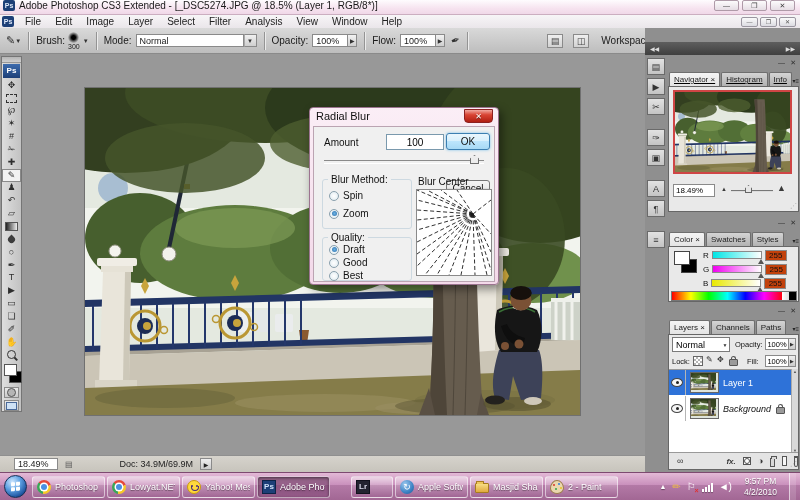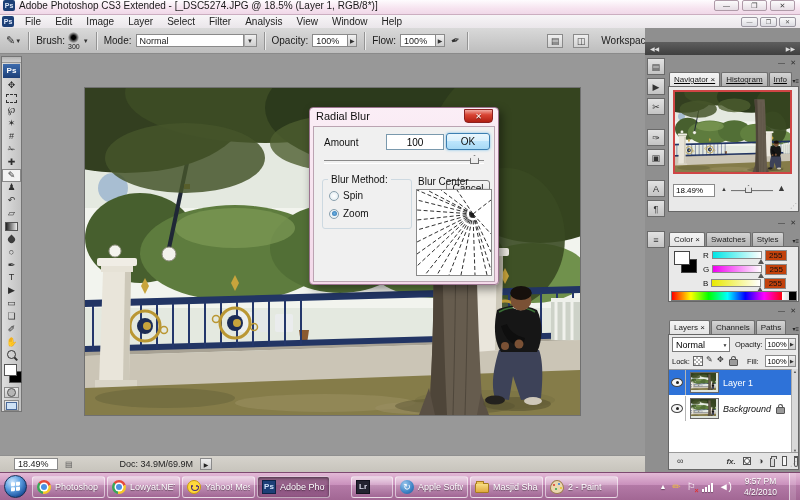--- a/index.html
+++ b/index.html
@@ -528,20 +528,35 @@
         <span class="radio-row" style="top:10px;">
           <span class="radio"></span>
           <span>Spin</span>
         </span>
         <span class="radio-row" style="top:28px;">
           <span class="radio sel"></span>
           <span>Zoom</span>
         </span>
       </div>
 
+      <div class="grp" id="grp-quality">
+        <span class="grp-label">Quality:</span>
+        <span class="radio-row" style="top:6px;">
+          <span class="radio sel"></span>
+          <span>Draft</span>
+        </span>
+        <span class="radio-row" style="top:19px;">
+          <span class="radio"></span>
+          <span>Good</span>
+        </span>
+        <span class="radio-row" style="top:32px;">
+          <span class="radio"></span>
+          <span>Best</span>
+        </span>
+      </div>
 
       <span class="lbl" style="left:104px;top:49px;">Blur Center</span>
       <div id="blur-preview">
         <svg width="74" height="85" viewBox="0 0 74 85">
           <g stroke="#1a1a1a" stroke-width=".9" stroke-dasharray="4 2.5">
             <path d="M56,24 L0,0 M56,24 L0,10 M56,24 L0,20 M56,24 L0,30 M56,24 L0,40 M56,24 L0,52 M56,24 L0,64 M56,24 L0,76"></path>
             <path d="M56,24 L8,85 M56,24 L20,85 M56,24 L32,85 M56,24 L44,85 M56,24 L58,85 M56,24 L70,85"></path>
             <path d="M56,24 L10,0 M56,24 L24,0 M56,24 L40,0"></path>
             <path d="M56,24 L74,10 M56,24 L74,44 M56,24 L74,62 M56,24 L74,80"></path>
           </g>

